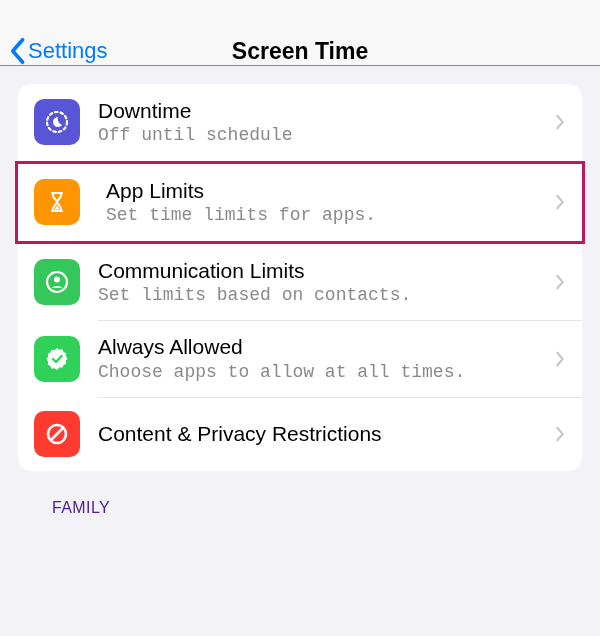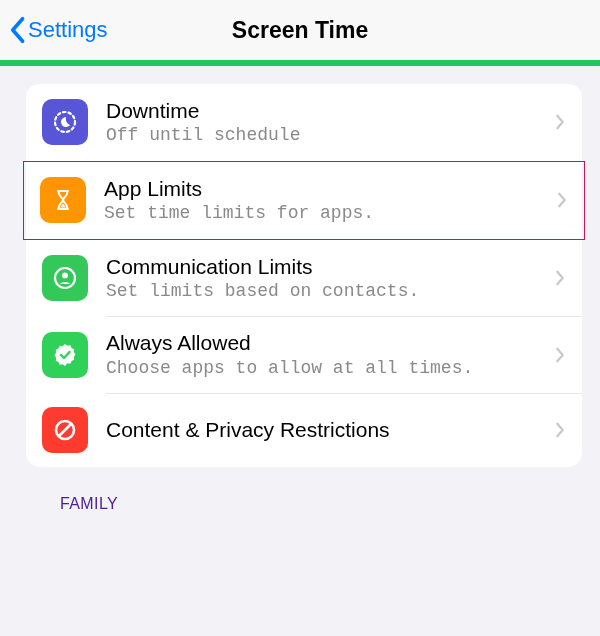--- a/index.html
+++ b/index.html
@@ -6,44 +6,44 @@
     body {
       font-family: -apple-system, BlinkMacSystemFont, "Segoe UI", Helvetica, Arial, sans-serif;
       background: #f2f2f7;
       width: 600px;
       height: 636px;
       overflow: hidden;
     }
     .nav {
       height: 66px;
       background: #f8f8f9;
-      border-bottom: 6px solid #22c55e;
+      border-bottom: 1px solid #22c55e;
       position: relative;
       display: flex;
-      align-items: center;
+      align-items: flex-end;
     }
     .back {
       position: absolute;
       left: 8px;
       display: flex;
       align-items: center;
       color: #007aff;
       font-size: 22px;
       cursor: pointer;
     }
     .back svg { width: 18px; height: 28px; }
     .back span { margin-left: 2px; }
     .title {
       width: 100%;
       text-align: center;
       font-size: 23px;
       font-weight: 600;
       color: #000;
     }
-    .content { padding: 18px 18px 0 26px; }
+    .content { padding: 18px 18px 0 18px; }
     .card {
       background: #fff;
       border-radius: 14px;
       overflow: visible;
     }
     .row {
       display: flex;
       align-items: center;
       padding: 14px 16px;
       position: relative;
@@ -52,23 +52,24 @@
     .row + .row::before {
       content: "";
       position: absolute;
       top: 0;
       left: 80px;
       right: 0;
       height: 1px;
       background: #e5e5ea;
     }
     .row.highlight {
-      border: 1px solid #be185d;
+      border: 3px solid #be185d;
       margin: 0 -3px;
       z-index: 2;
+      gap: 8px;
     }
     .row.highlight::before,
     .row.highlight + .row::before { display: none; }
     .icon {
       width: 46px; height: 46px;
       border-radius: 10px;
       flex: 0 0 46px;
       display: flex; align-items: center; justify-content: center;
     }
     .texts { flex: 1; padding-left: 18px; min-width: 0; }

